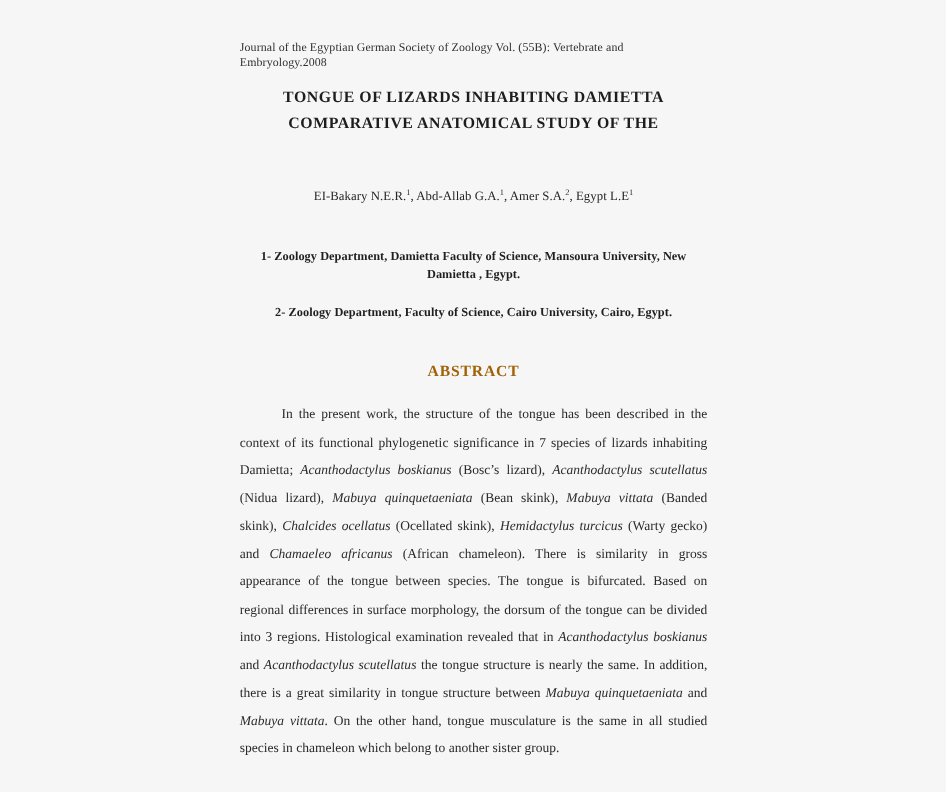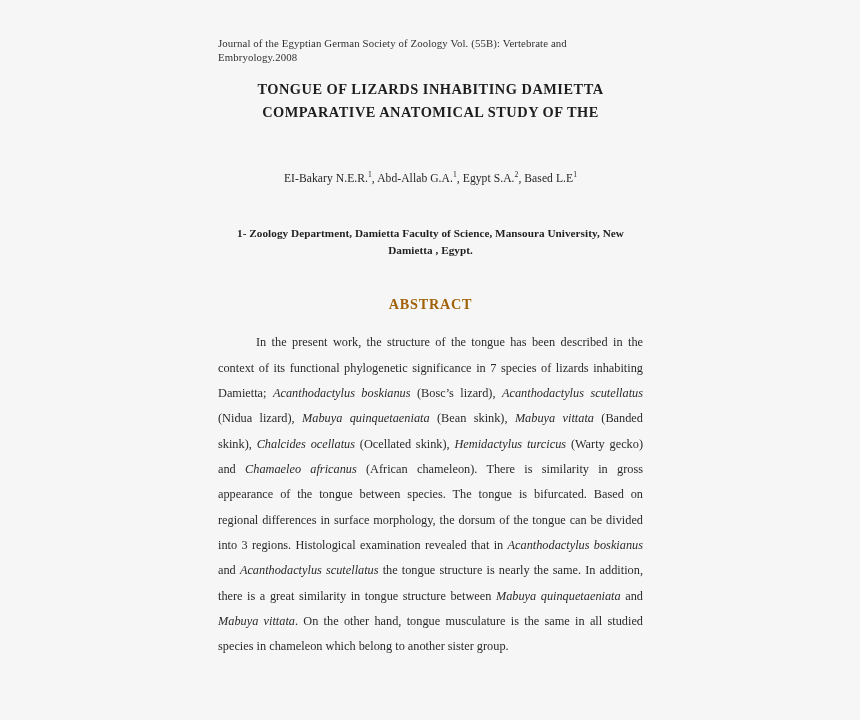--- a/index.html
+++ b/index.html
@@ -124,25 +124,26 @@
   <div class="content">
 
     <div class="journal-header">Journal of the Egyptian German Society of Zoology Vol. (55B): Vertebrate and Embryology.2008</div>
 
     <div class="title-block">
       <div class="title-line">TONGUE OF LIZARDS INHABITING DAMIETTA</div>
       <div class="title-line">COMPARATIVE ANATOMICAL STUDY OF THE</div>
     </div>
 
     <div class="authors">
-      <span>EI-Bakary N.E.R.</span><sup>1</sup><span>, </span><span>Abd-Allab G.A.</span><sup>1</sup><span>, </span><span>Egypt S.A.</span><sup>2</sup><span>, </span><span>Based L.E</span><sup>1</sup>
+      <span>EI-Bakary N.E.R.</span><sup>1</sup><span>, </span><span>Abd-Allab G.A.</span><sup>1</sup><span>, </span><span>Amer S.A.</span><sup>2</sup><span>, </span><span>Egypt L.E</span><sup>1</sup>
     </div>
 
     <div class="affiliations">
       <div class="affil affil-1">1- Zoology Department, Damietta Faculty of Science, Mansoura University, New Damietta , Egypt.</div>
+      <div class="affil affil-2">2- Zoology Department, Faculty of Science, Cairo University, Cairo, Egypt.</div>
     </div>
 
     <div class="abstract-heading">ABSTRACT</div>
 
     <p class="abstract-body"><span class="indent"></span><span>In the present work, the structure of the tongue has been described in the context of its functional phylogenetic significance in 7 species of lizards inhabiting Damietta; </span><i>Acanthodactylus boskianus</i><span> (Bosc’s lizard), </span><i>Acanthodactylus scutellatus</i><span> (Nidua lizard), </span><i>Mabuya quinquetaeniata</i><span> (Bean skink), </span><i>Mabuya vittata</i><span> (Banded skink), </span><i>Chalcides ocellatus</i><span> (Ocellated skink), </span><i>Hemidactylus turcicus</i><span> (Warty gecko) and </span><i>Chamaeleo africanus</i><span> (African chameleon). There is similarity in gross appearance of the tongue between species. The tongue is bifurcated. Based on regional differences in surface morphology, the dorsum of the tongue can be divided into 3 regions. Histological examination revealed that in </span><i>Acanthodactylus boskianus</i><span> and </span><i>Acanthodactylus scutellatus</i><span> the tongue structure is nearly the same. In addition, there is a great similarity in tongue structure between </span><i>Mabuya quinquetaeniata</i><span> and </span><i>Mabuya vittata</i><span>. On the other hand, tongue musculature is the same in all studied species in chameleon which belong to another sister group.</span></p>
 
   </div>
 </div>
 
 </body></html>

